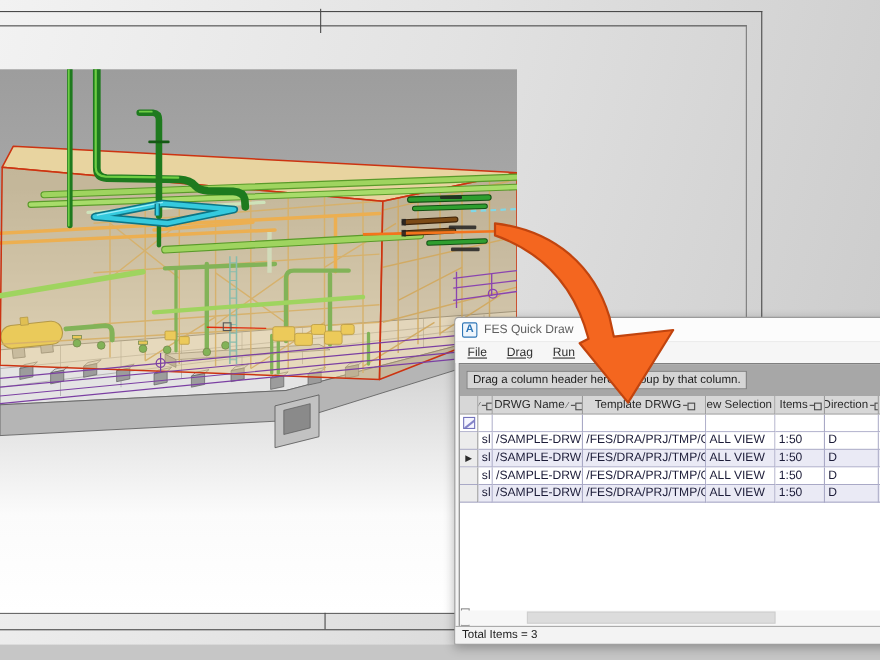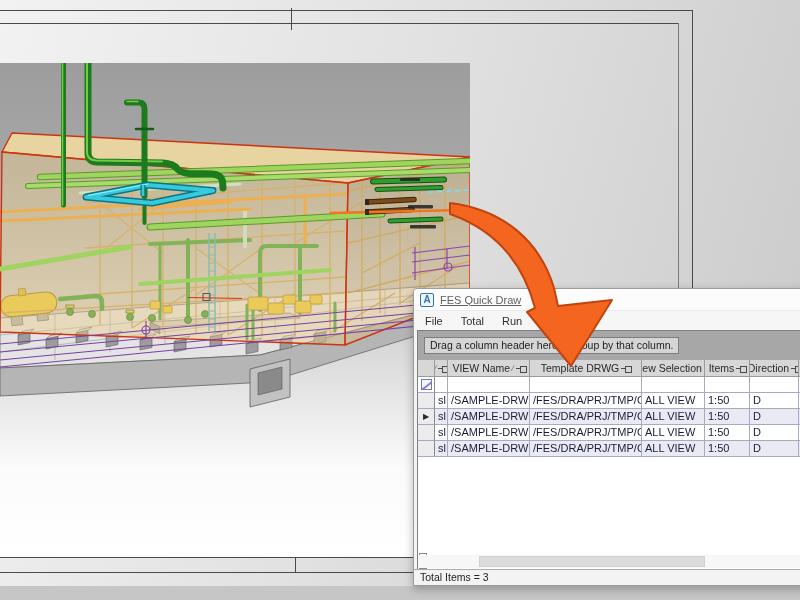--- a/index.html
+++ b/index.html
@@ -24,23 +24,23 @@
   #dialog {
     position:absolute; left:413px; top:288px; width:400px; height:298px;
     background:#f3f3f3; border:1px solid #9b9b9b; border-radius:4px 0 0 0;
     box-shadow:0 3px 10px rgba(0,0,0,.28); z-index:3; font-size:11px; color:#222;
   }
   #titlebar { height:22px; display:flex; align-items:center; padding-left:6px;
     background:#fcfcfc; border-bottom:1px solid #ececec; border-radius:4px 0 0 0; }
   .app-icon { width:14px; height:14px; border:1px solid #2e75b5; border-radius:2px;
     background:#eef5fc; color:#2e75b5; font-weight:bold; font-size:10px;
     display:flex; align-items:center; justify-content:center; }
-  #window-title { margin-left:6px; color:#5f5f5f; font-size:11px;text-decoration:underline; }
+  #window-title { margin-left:6px; color:#5f5f5f; font-size:11px; }
   #menubar { height:19px; display:flex; align-items:center; background:#f6f6f6; padding-left:2px; }
-  .menu-item { padding:2px 9px; color:#303030; }
+  .menu-item { padding:2px 9px; color:#303030;text-decoration:underline; }
 
   #gridwrap { position:absolute; left:3px; top:41px; width:396px; height:240px;
     border:1px solid #7f7f7f; background:#fff; overflow:hidden; }
   #group-panel { height:29px; background:#a7a7a7; position:relative; }
   #drag-hint { position:absolute; left:6px; top:6px; height:17px; line-height:15px;
     background:#d5d5d5; border:1px solid #7d7d7d; padding:0 5px; font-size:10.5px; color:#1d1d1d; }
 
   .grid-row { display:flex; width:520px; }
   .hcell { background:#d7d7d7; border-right:1px solid #9a9a9a; border-bottom:1px solid #9a9a9a;
     height:17px; display:flex; align-items:center; justify-content:center; gap:2px;
@@ -288,37 +288,37 @@
 
 <div id="dialog">
   <div id="titlebar">
     <div class="app-icon">
         <span>A</span>
       </div>
     <span id="window-title">FES Quick Draw</span>
   </div>
   <div id="menubar">
     <span class="menu-item">File</span>
-    <span class="menu-item">Total</span>
+    <span class="menu-item">Drag</span>
     <span class="menu-item">Run</span>
   </div>
 
   <div id="gridwrap">
     <div id="group-panel">
       <div id="drag-hint">Drag a column header here to group by that column.</div>
     </div>
 
     <div class="grid-row">
       <div class="hcell col-rowhdr"></div>
       <div class="hcell col-sel">
         <span class="sort-glyph">∕</span>
         <span class="pin"></span>
       </div>
       <div class="hcell col-name">
-        <span>VIEW Name</span>
+        <span>DRWG Name</span>
         <span class="sort-glyph">∕</span>
         <span class="pin"></span>
       </div>
       <div class="hcell col-tmpl">
         <span>Template DRWG</span>
         <span class="pin"></span>
       </div>
       <div class="hcell col-view">
         <span>View Selection</span>
         <span class="pin"></span>

